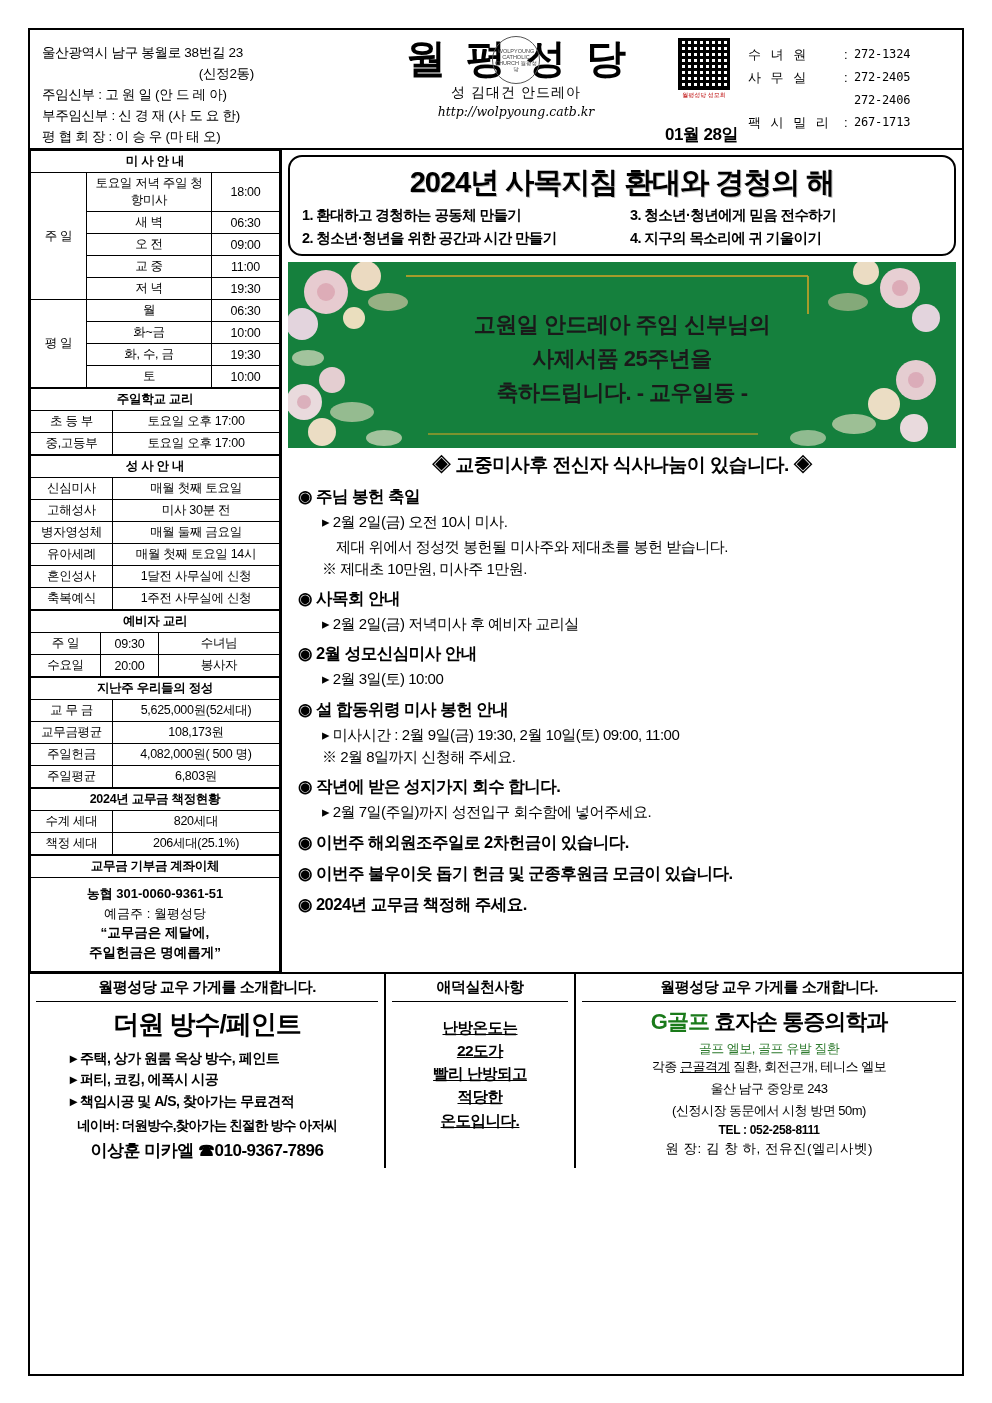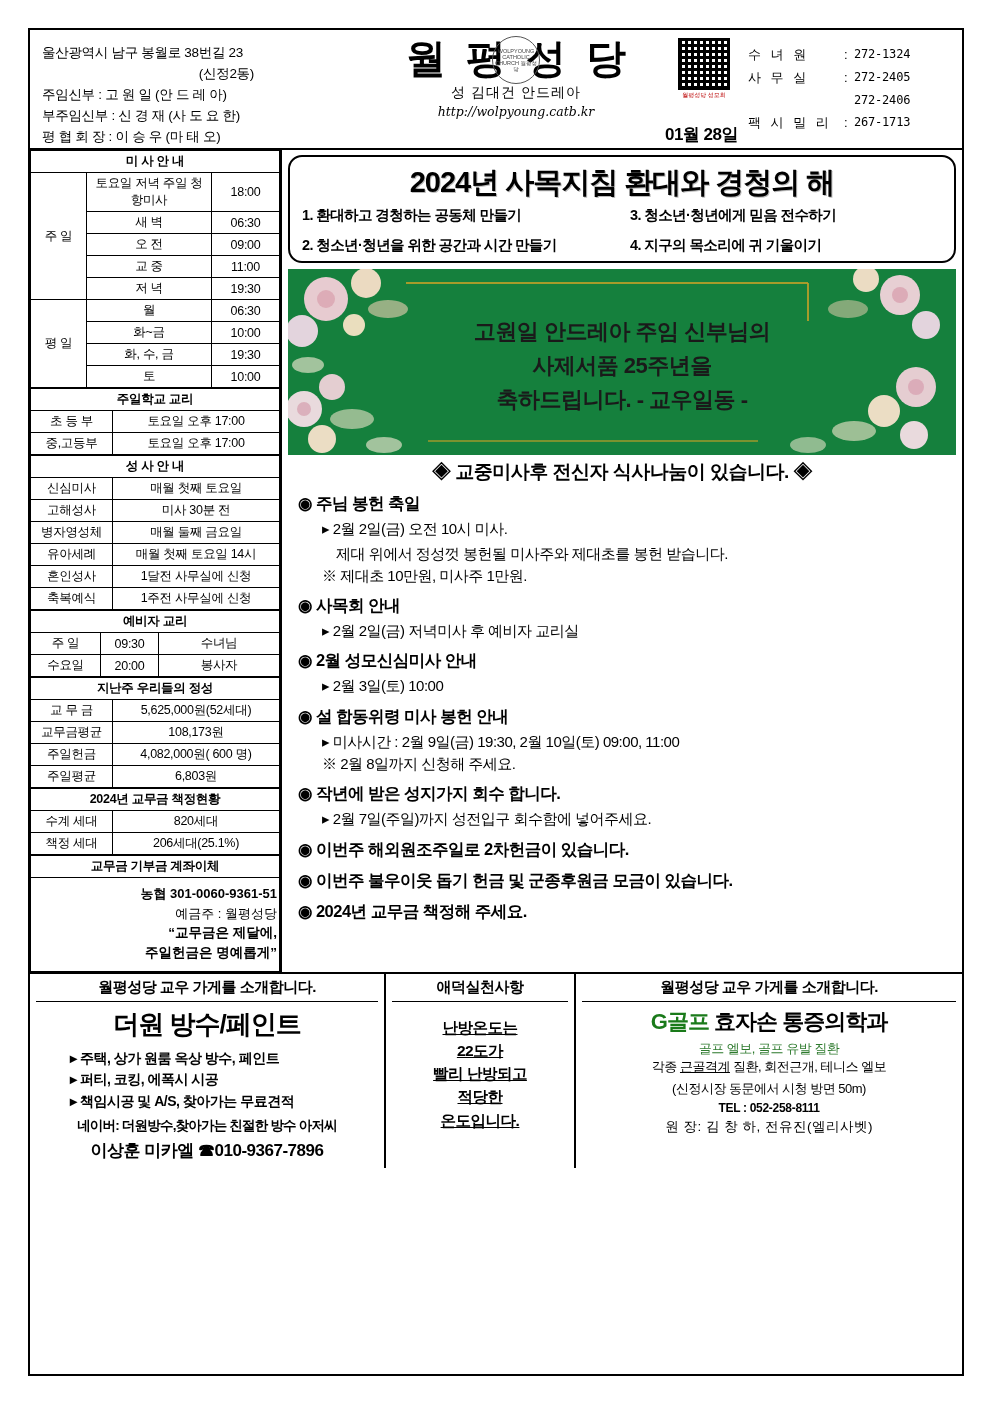--- a/index.html
+++ b/index.html
@@ -114,21 +114,21 @@
   .sec-head td {
     font-weight: bold;
     font-size: 14px;
     letter-spacing: 1px;
     background: #fff;
     height: 24px;
   }
   .tiny { font-size: 8.5px; letter-spacing: -0.5px; }
 
   .acct {
-    text-align: right;
+    text-align: center;
     font-size: 13px;
     line-height: 1.5;
     padding: 6px 2px 7px;
     border: 1px solid #000;
     border-top: none;
   }
   .acct .b { font-weight: bold; }
   .acct .q { font-weight: bold; font-size: 13.5px; }
 
   
@@ -145,21 +145,21 @@
     letter-spacing: -1px;
     font-weight: bold;
     text-shadow: 1px 1px 0 #bbb;
   }
   .banner .guides {
     display: grid;
     grid-template-columns: 1fr 1fr;
     font-size: 14.5px;
     font-weight: bold;
     letter-spacing: -0.6px;
-    row-gap: 11px;
+    row-gap: 4px;
     text-align: left;
     padding: 0 6px;
   }
   .banner .guides div:nth-child(even) { padding-left: 8px; }
 
   
   .congrat {
     margin: 6px 6px 0;
     height: 186px;
     position: relative;
@@ -408,21 +408,21 @@
         <tr>
               <td style="width:82px">교 무 금</td>
               <td>5,625,000원(52세대)</td>
             </tr>
         <tr>
               <td>교무금평균</td>
               <td>108,173원</td>
             </tr>
         <tr>
               <td>주일헌금</td>
-              <td>4,082,000원( 600 명)</td>
+              <td>4,082,000원( 500 명)</td>
             </tr>
         <tr>
               <td>주일평균</td>
               <td>6,803원</td>
             </tr>
       </tbody>
         </table>
 
       <table class="t">
         <tbody>
@@ -579,19 +579,20 @@
 빨리 난방되고
 적당한
 온도입니다.</div>
     </div>
 
     <div class="ad ad3">
       <div class="cap">월평성당 교우 가게를 소개합니다.</div>
       <div class="title"><span class="g">G골프</span><span> 효자손  통증의학과</span></div>
       <div class="sub1">골프 엘보, 골프 유발 질환</div>
       <div class="sub2"><span>각종 </span><span class="u">근골격계</span><span> 질환, 회전근개,  테니스 엘보</span></div>
+      <div class="addr">울산 남구 중앙로 243</div>
       <div class="addr sm">(신정시장 동문에서 시청 방면 50m)</div>
       <div class="tel">TEL : 052-258-8111</div>
       <div class="owner">원  장:  김   창   하,  전유진(엘리사벳)</div>
     </div>
   </div>
 
 </div>
 
 </body></html>

